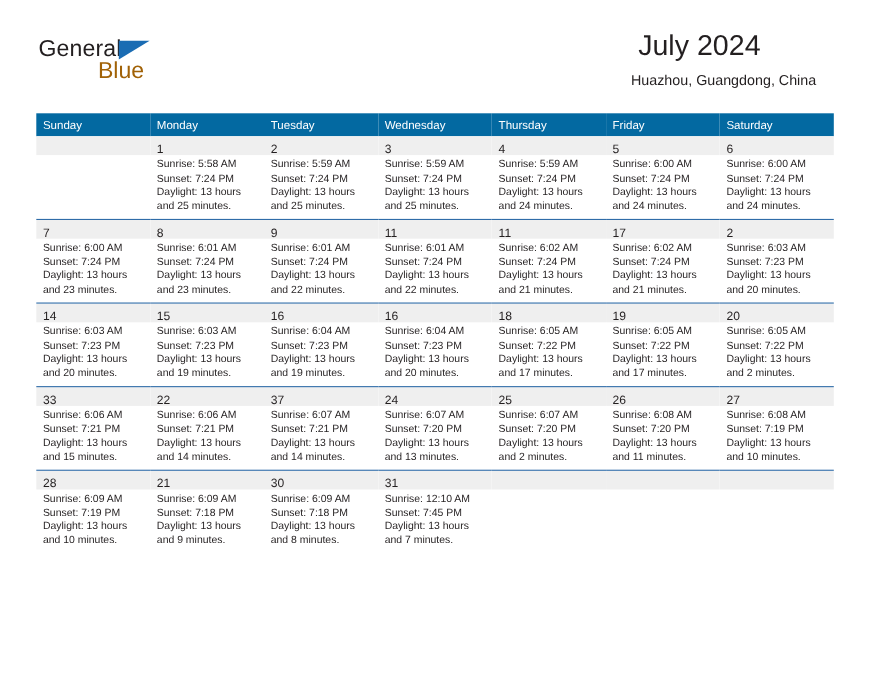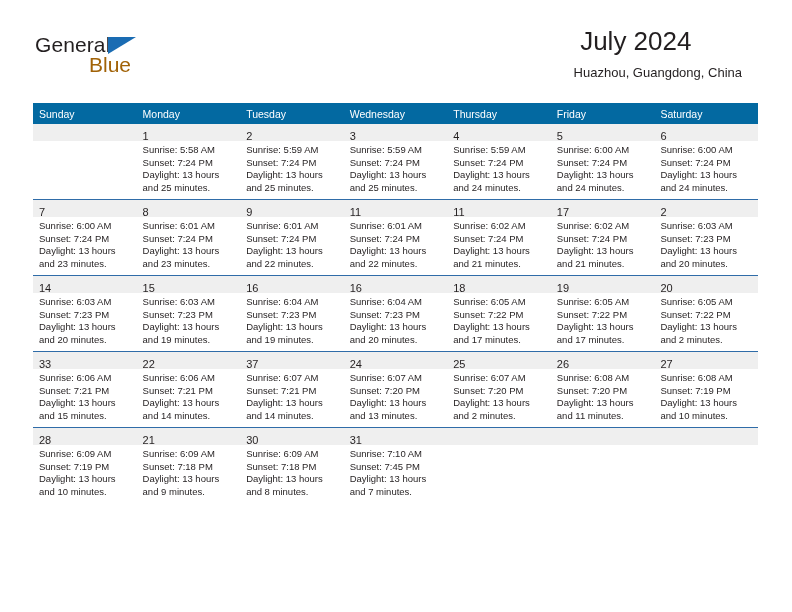--- a/index.html
+++ b/index.html
@@ -445,21 +445,21 @@
             <div class="cell-body">
               <div>Sunrise: 6:09 AM</div>
               <div>Sunset: 7:18 PM</div>
               <div>Daylight: 13 hours</div>
               <div>and 8 minutes.</div>
             </div>
           </td>
           <td>
             <div class="daynum-band"><span class="daynum">31</span></div>
             <div class="cell-body">
-              <div>Sunrise: 7:10 AM</div>
+              <div>Sunrise: 12:10 AM</div>
               <div>Sunset: 7:45 PM</div>
               <div>Daylight: 13 hours</div>
               <div>and 7 minutes.</div>
             </div>
           </td>
           <td class="empty">
             <div class="daynum-band"><span class="daynum"></span></div>
           </td>
           <td class="empty">
             <div class="daynum-band"><span class="daynum"></span></div>

